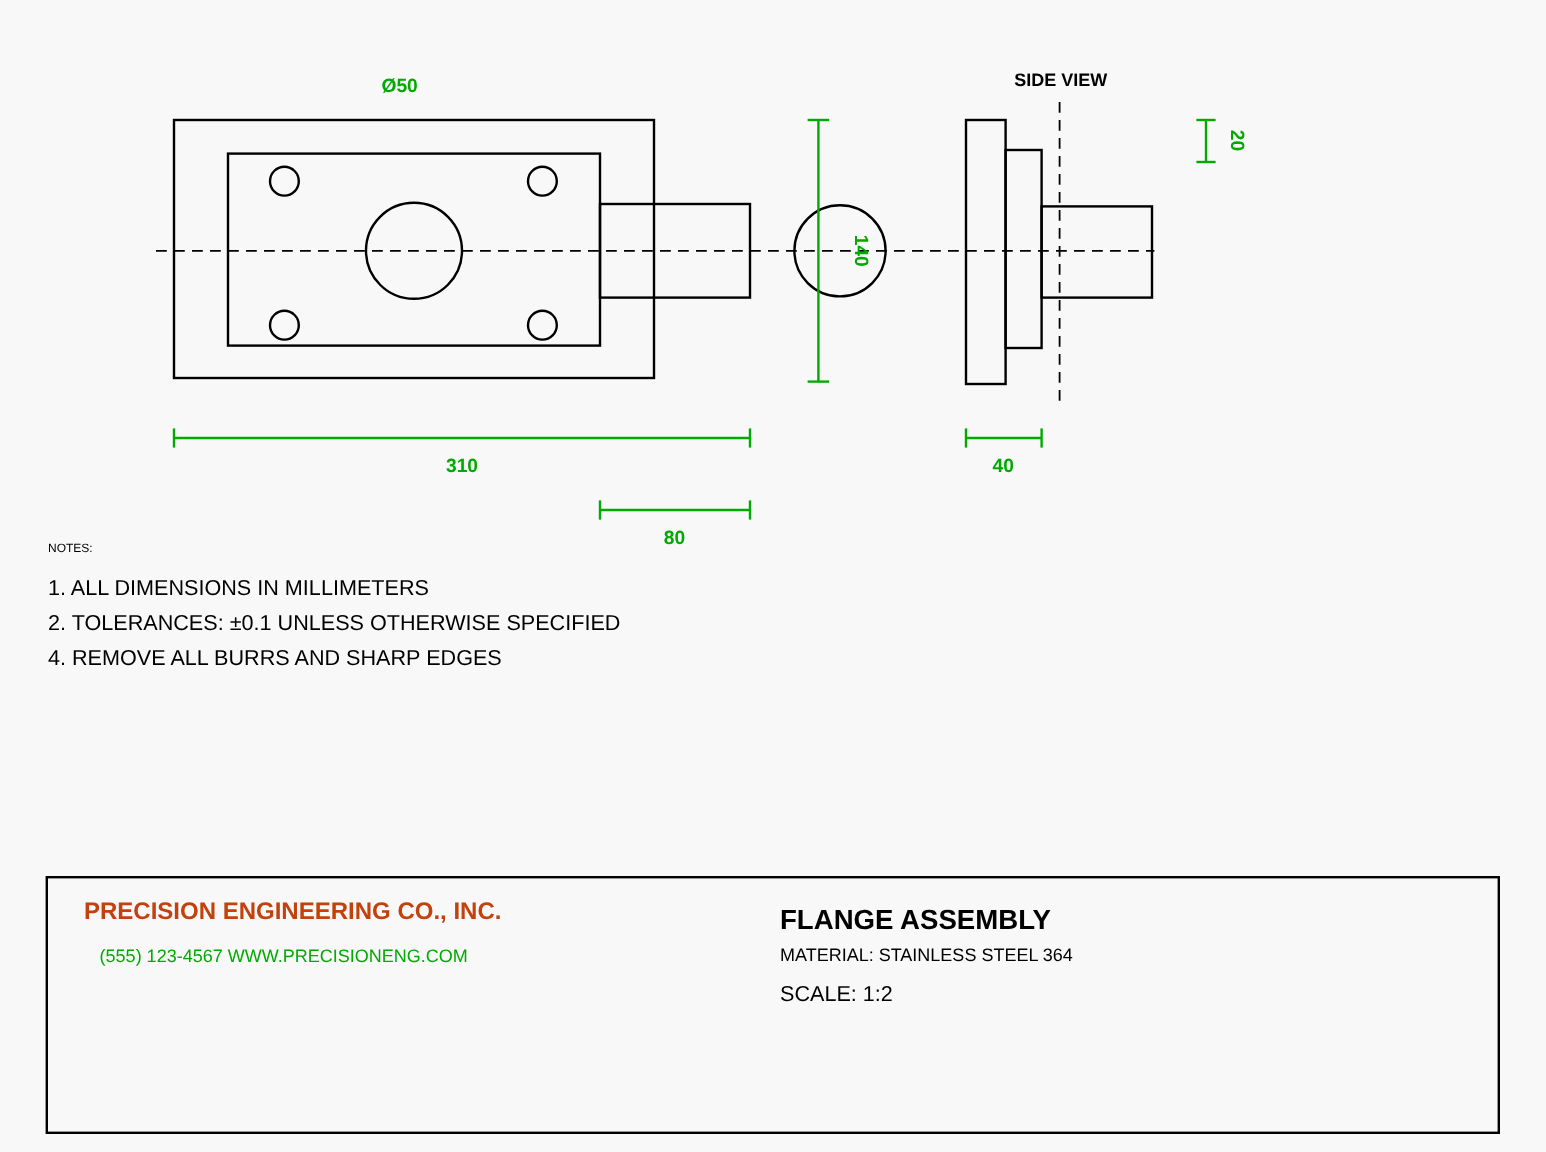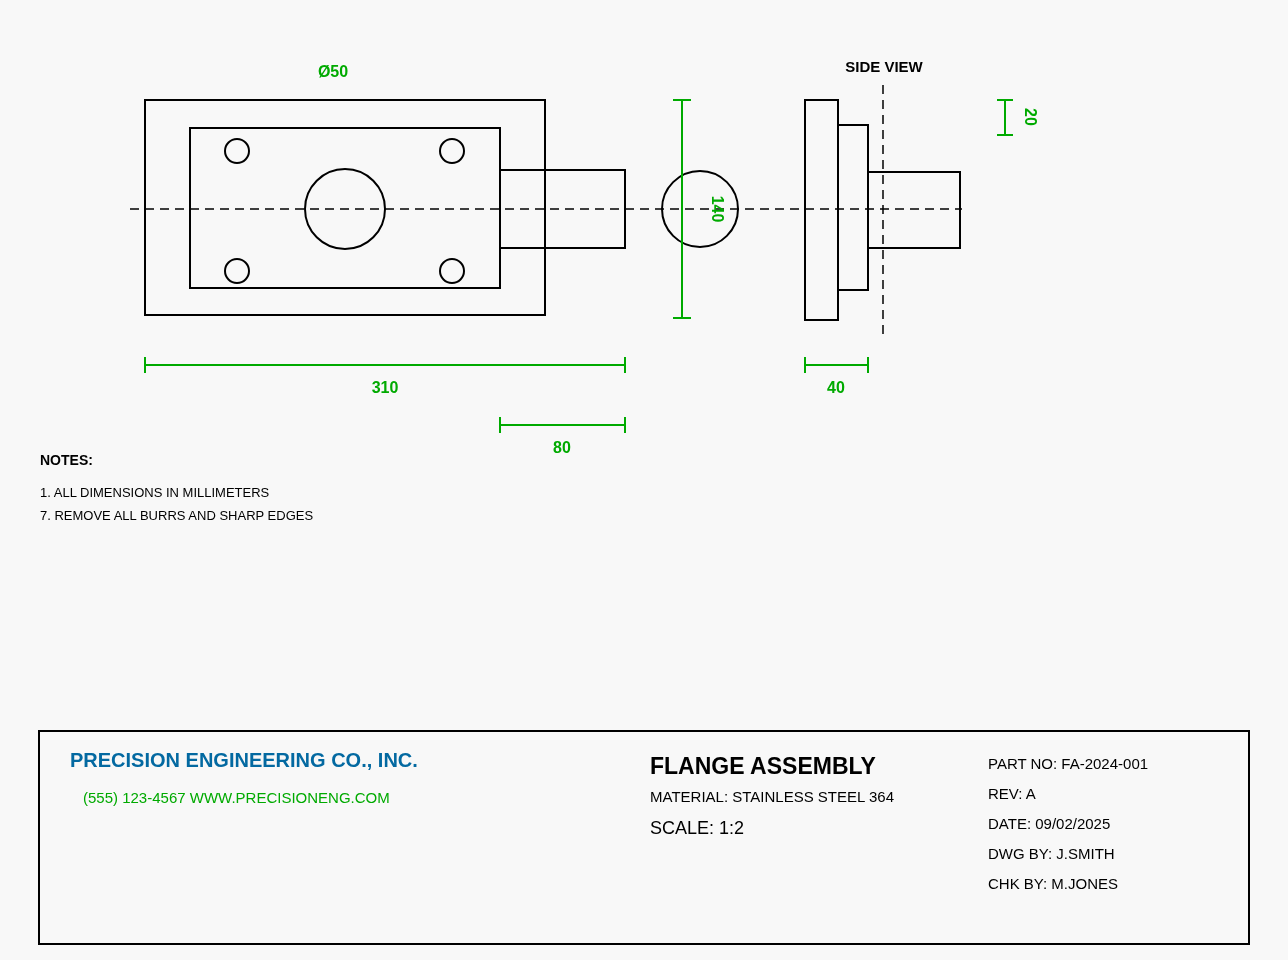--- a/index.html
+++ b/index.html
@@ -26,45 +26,45 @@
     font-weight: bold;
     fill: #000;
   }
 
   .notes {
     position: absolute;
     left: 40px;
     top: 452px;
   }
   .notes-title {
-    font-size: 14px;
-    font-weight: bold;
+    font-size: 10px;
+    font-weight: normal;
     margin: 0 0 17px 0;
   }
   .note-item {
-    font-size: 13px;
+    font-size: 18px;
     margin: 0 0 8px 0;
   }
 
   .title-block {
     position: absolute;
     left: 38px;
     top: 730px;
     width: 1212px;
     height: 215px;
     border: 2px solid #000;
     box-sizing: border-box;
   }
   .tb-company {
     position: absolute;
     left: 30px;
     top: 17px;
     font-size: 20px;
     font-weight: bold;
-    color: #0369a1;
+    color: #c2410c;
   }
   .tb-contact {
     position: absolute;
     left: 43px;
     top: 57px;
     font-size: 15px;
     color: #00aa00;
   }
   .tb-part-title {
     position: absolute;
@@ -155,31 +155,25 @@
     <line x1="1005" y1="100" x2="1005" y2="135"></line>
     <line x1="997" y1="100" x2="1013" y2="100"></line>
     <line x1="997" y1="135" x2="1013" y2="135"></line>
   </g>
   <text x="1030" y="117" text-anchor="middle" dominant-baseline="central" transform="rotate(90 1030 117)" class="dim-text">20</text>
 </svg>
 
 <div class="notes">
   <div class="notes-title">NOTES:</div>
   <div class="note-item">1. ALL DIMENSIONS IN MILLIMETERS</div>
-  <div class="note-item">7. REMOVE ALL BURRS AND SHARP EDGES</div>
+  <div class="note-item">2. TOLERANCES: ±0.1 UNLESS OTHERWISE SPECIFIED</div>
+  <div class="note-item">4. REMOVE ALL BURRS AND SHARP EDGES</div>
 </div>
 
 <div class="title-block">
   <div class="tb-company">PRECISION ENGINEERING CO., INC.</div>
   <div class="tb-contact">(555) 123-4567 WWW.PRECISIONENG.COM</div>
 
   <div class="tb-part-title">FLANGE ASSEMBLY</div>
   <div class="tb-material">MATERIAL: STAINLESS STEEL 364</div>
   <div class="tb-scale">SCALE: 1:2</div>
 
-  <div class="tb-right">
-    <div>PART NO: FA-2024-001</div>
-    <div>REV: A</div>
-    <div>DATE: 09/02/2025</div>
-    <div>DWG BY: J.SMITH</div>
-    <div>CHK BY: M.JONES</div>
-  </div>
 </div>
 
 </body></html>

